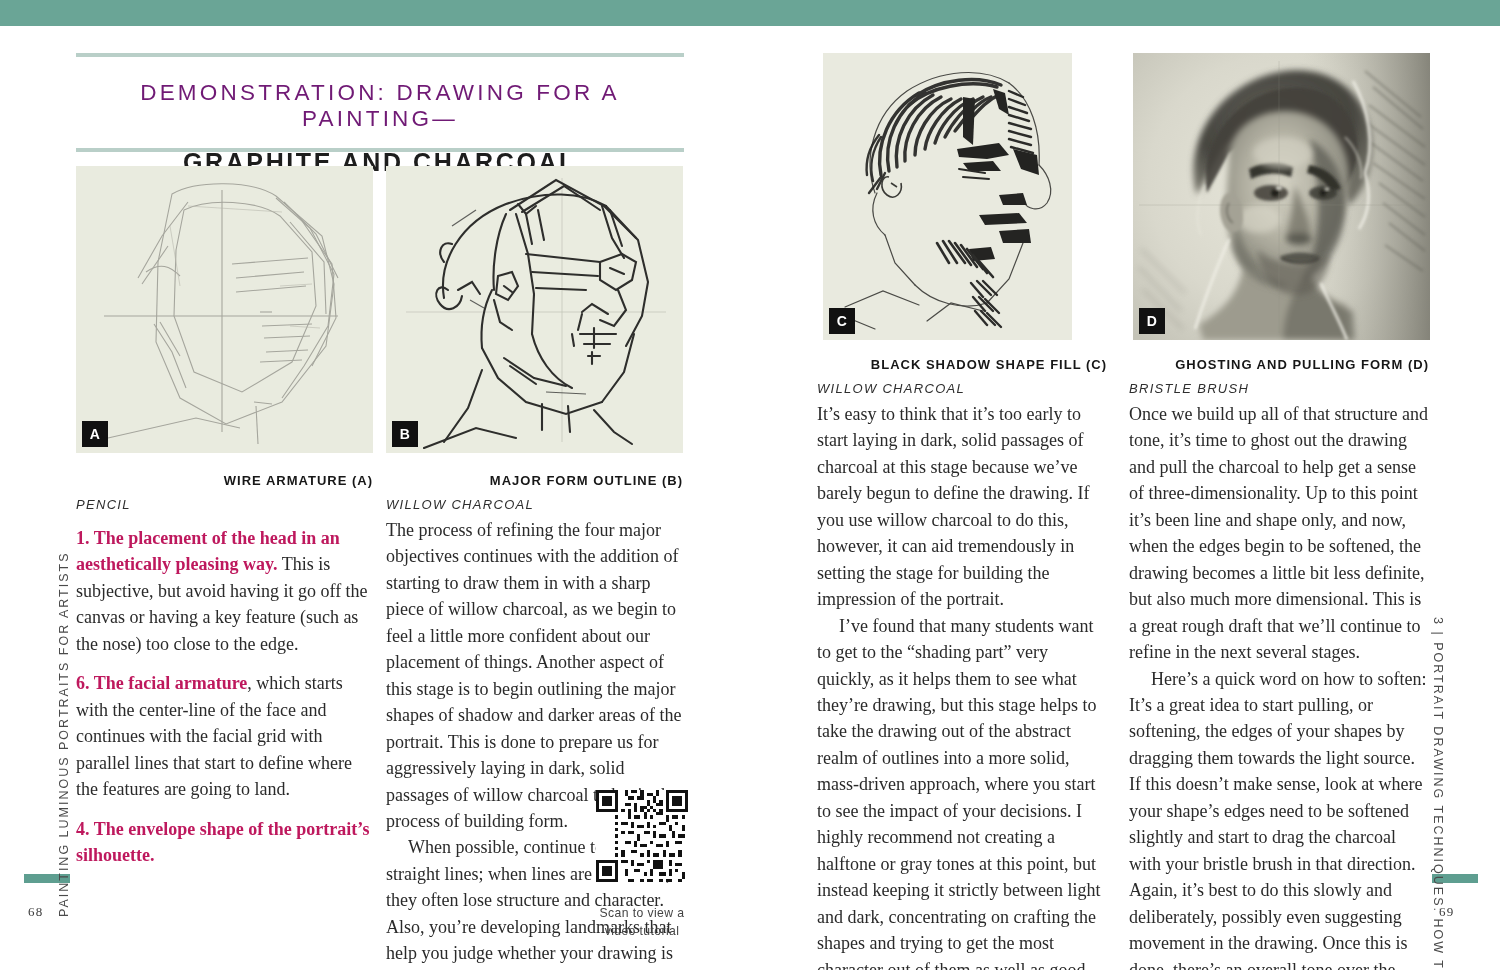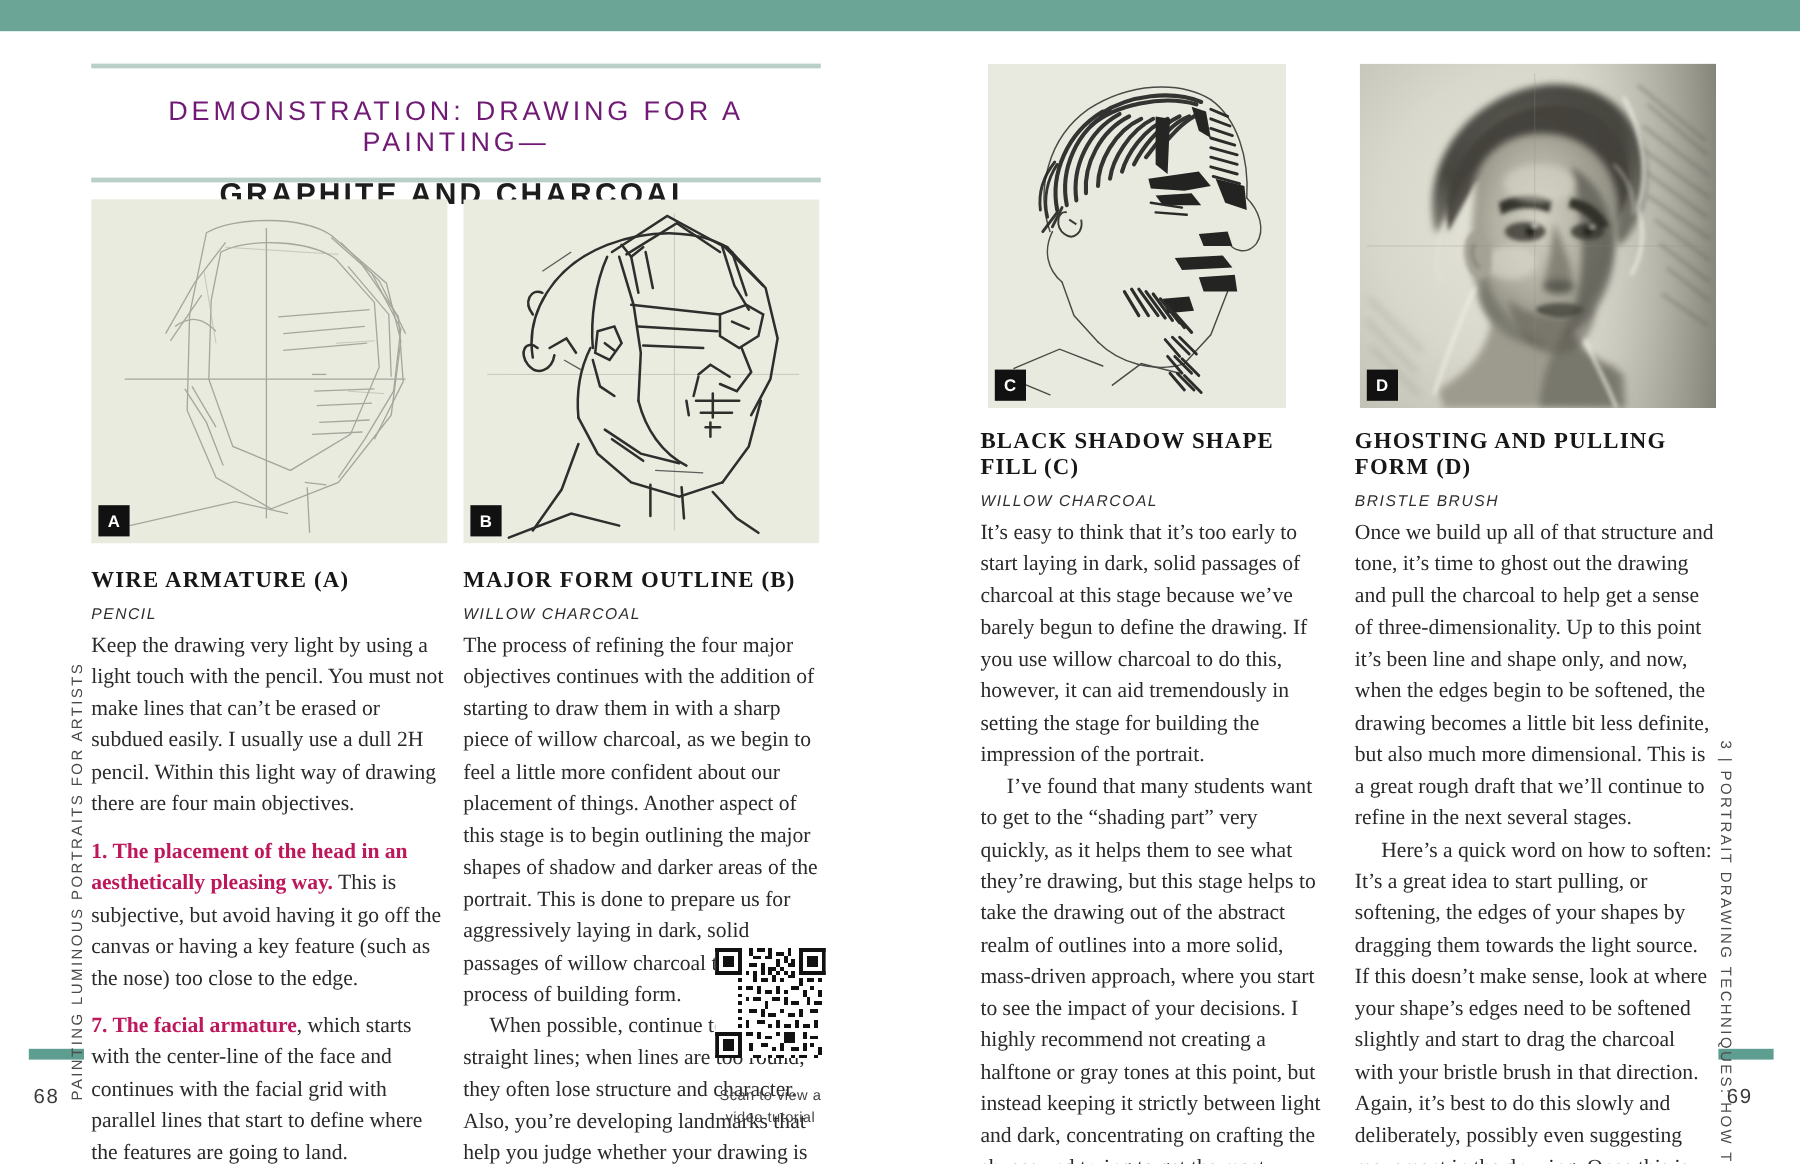--- a/index.html
+++ b/index.html
@@ -18,22 +18,22 @@
   }
 
   
   .side-rule {
     position: absolute; width: 46px; height: 9px; background: #5e9e90;
   }
   .side-rule.left  { left: 24px;   top: 874px; }
   .side-rule.right { left: 1432px; top: 874px; }
 
   .folio {
-    position: absolute; font-size: 17px; letter-spacing: 1.3px;
-    color: #3a3a3a; font-family: Liberation Sans, sans-serif;
+    position: absolute; font-size: 13px; letter-spacing: 1.3px;
+    color: #3a3a3a; font-family: Liberation Serif, serif;
   }
   .folio.left  { left: 28px;  top: 904px; }
   .folio.right { left: 1439px; top: 904px; }
 
   .running-head {
     position: absolute;
     font-size: 12.5px; letter-spacing: 2.0px; color: #4a4a4a;
     white-space: nowrap; font-family: "Liberation Sans", sans-serif;
   }
   .running-head.left {
@@ -78,23 +78,24 @@
     width: 26px; height: 26px; background: #111111;
     color: #ffffff; font-size: 14px; font-weight: 700;
     display: flex; align-items: center; justify-content: center;
     letter-spacing: 0.5px; font-family: "Liberation Sans", sans-serif;
   }
 
   
   .col { position: absolute; }
 
   .sec-title {
-    font-size: 19px; font-weight: 700; letter-spacing: 1.0px;
+    font-size: 13px; font-weight: 700; letter-spacing: 1.0px;
     color: #171717; margin-bottom: 9px;
-    font-family: Liberation Serif, serif;
+    font-family: Liberation Sans, sans-serif;
+    text-align: right;
   }
   .sec-sub {
     font-size: 13px; letter-spacing: 1.3px; color: #2e2e2e;
     margin-bottom: 5px; font-family: "Liberation Sans", sans-serif; font-style: italic;
   }
   .body-p {
     font-family: "Liberation Serif", serif;
     font-size: 18px; line-height: 1.47; color: #2a2a2a;
     text-align: left;
   }
@@ -220,23 +221,22 @@
         <path d="M84 134 L 98 142"></path>
         <path d="M160 226 L 200 228"></path>
       </g>
     </svg>
     <div class="plate-tag">B</div>
   </div>
 
   <div class="col" style="left:76px; top:473px; width:297px;">
     <div class="sec-title">WIRE ARMATURE (A)</div>
     <div class="sec-sub">PENCIL</div>
-    <p class="body-p">Keep the drawing very light by using a light touch with the pencil. You must not make lines that can’t be erased or subdued easily. I usually use a dull 2H pencil. Within this light way of drawing there are four main objectives.</p>
     <p class="body-p gap"><b>1. The placement of the head in an aesthetically pleasing way.</b><span> This is subjective, but avoid having it go off the canvas or having a key feature (such as the nose) too close to the edge.</span></p>
-    <p class="body-p gap"><b>7. The facial armature</b><span>, which starts with the center-line of the face and continues with the facial grid with parallel lines that start to define where the features are going to land.</span></p>
+    <p class="body-p gap"><b>6. The facial armature</b><span>, which starts with the center-line of the face and continues with the facial grid with parallel lines that start to define where the features are going to land.</span></p>
     <p class="body-p gap"><b>4. The envelope shape of the portrait’s silhouette.</b></p>
   </div>
 
   <div class="col" style="left:386px; top:473px; width:297px;">
     <div class="sec-title">MAJOR FORM OUTLINE (B)</div>
     <div class="sec-sub">WILLOW CHARCOAL</div>
     <p class="body-p">The process of refining the four major objectives continues with the addition of starting to draw them in with a sharp piece of willow charcoal, as we begin to feel a little more confident about our placement of things. Another aspect of this stage is to begin outlining the major shapes of shadow and darker areas of the portrait. This is done to prepare us for aggressively laying in dark, solid passages of willow charcoal to begin the process of building form.</p>
     <p class="body-p indent">When possible, continue to use sharp, straight lines; when lines are too round, they often lose structure and character. Also, you’re developing landmarks that help you judge whether your drawing is developing with the right character of the major angles.</p>
   </div>
 

